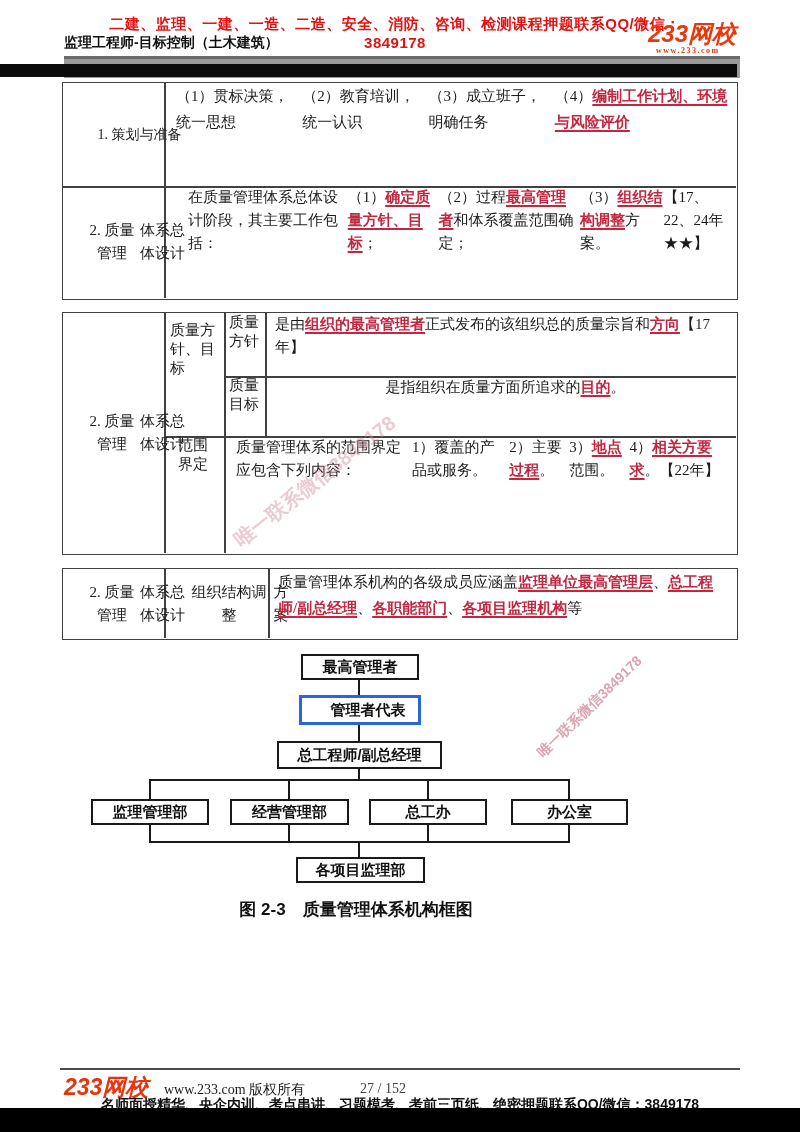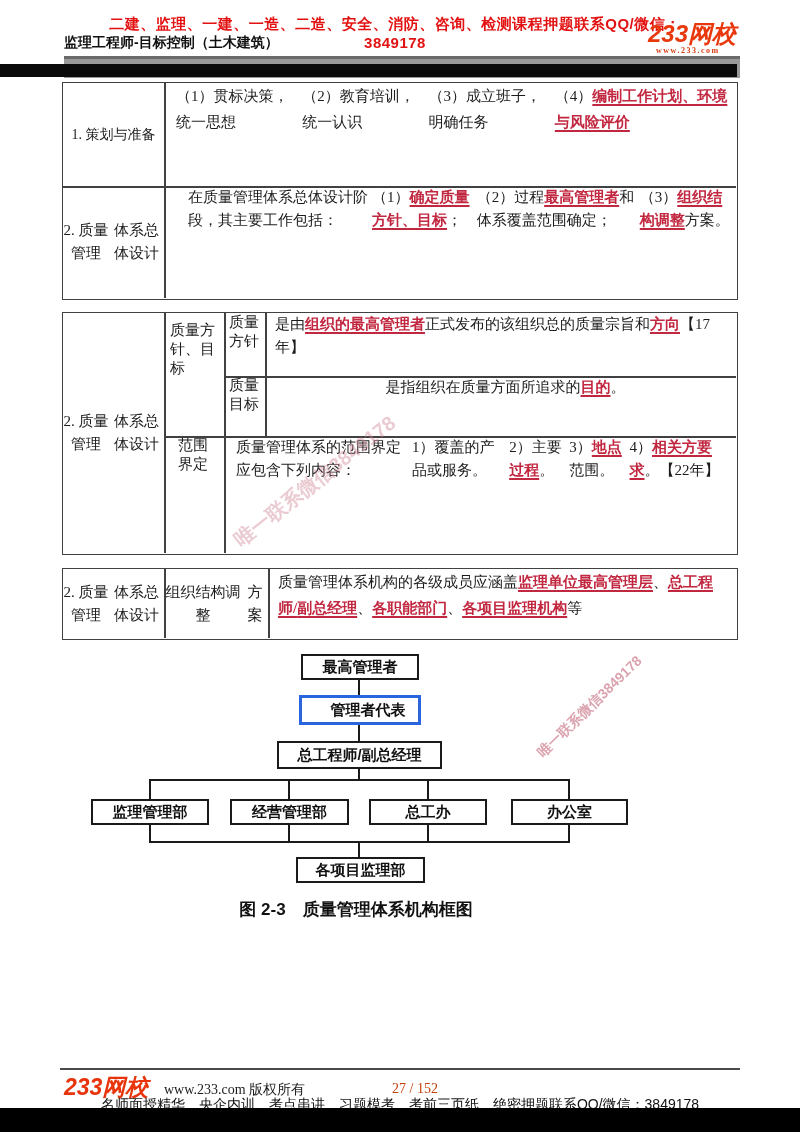--- a/index.html
+++ b/index.html
@@ -14,21 +14,21 @@
   .hdr-logo{top:18px;left:648px;font-style:italic;font-weight:bold;font-size:24px;color:#e8380c;
             font-family:"Liberation Sans","DejaVu Sans",sans-serif;}
   .hdr-logo-sub{top:46px;left:656px;font-size:8px;color:#d43b12;letter-spacing:1.5px;font-weight:bold;}
   .bar-gray{top:56px;left:64px;width:676px;height:22px;background:#9a9a9a;border-top:3px solid #6a6a6a;box-sizing:border-box;}
   .bar-black{top:64px;left:0;width:737px;height:13px;background:#0b0b0b;}
   
   .tbl{border:1.5px solid #414141;background:#fff;box-sizing:border-box;}
   .tv{position:absolute;width:1.5px;background:#414141;}
   .th{position:absolute;height:1.5px;background:#414141;}
   .cell{position:absolute;display:flex;flex-direction:row;justify-content:center;box-sizing:border-box;font-size:15px;}
-  .cell.center{align-items:center;text-align:center;}
+  .cell.center{align-items:center;text-align:center;margin-left:26px;}
   .lh26 .line{line-height:26px;}
   .lh23 .line{line-height:23px;}
   .red-u{color:#c22740;font-weight:bold;text-decoration:underline;text-decoration-color:#c22740;
          text-underline-offset:3px;text-decoration-thickness:1.5px;}
   .nowrap{white-space:nowrap;}
   .w46{width:48px;margin:8px auto;text-align:left;}
   .w32{width:32px;margin:0 auto;text-align:left;}
   .w31{width:31px;margin:0 auto;text-align:left;}
   
   .node{position:absolute;border:2px solid #1a1a1a;background:#fff;display:flex;align-items:center;
@@ -42,22 +42,22 @@
   
   .wm{position:absolute;font-family:"Liberation Sans","DejaVu Sans",sans-serif;font-weight:bold;
       color:#cf8595;white-space:nowrap;pointer-events:none;}
   .wm1{top:468px;left:170px;width:290px;text-align:center;font-size:20px;opacity:.42;transform:rotate(-38deg);}
   .wm2{top:698px;left:500px;width:180px;text-align:center;font-size:14px;opacity:.75;transform:rotate(-44deg);}
   
   .ft-line{top:1068px;left:60px;width:680px;height:2px;background:#4a4a4a;}
   .ft-logo{top:1072px;left:64px;font-style:italic;font-weight:bold;font-size:23px;color:#e8340c;
            font-family:"Liberation Sans","DejaVu Sans",sans-serif;}
   .ft-copy{top:1081px;left:164px;font-size:14px;color:#1c1c1c;}
-  .ft-page{top:1081px;left:360px;width:110px;text-align:center;font-size:14px;color:#c2410c;}
-  .ft-promo{top:1096px;left:0;width:800px;text-align:center;font-weight:normal;font-size:14px;color:#111;
+  .ft-page{top:1081px;left:360px;width:110px;font-size:14px;color:#404040;}
+  .ft-promo{top:1096px;left:0;width:800px;text-align:center;font-weight:bold;font-size:14px;color:#111;
             font-family:"Liberation Sans","DejaVu Sans",sans-serif;z-index:1;}
   .bar-bottom{top:1108px;left:0;width:800px;height:24px;background:#000;z-index:2;}
 </style>
 </head>
 <body>
 
 <div class="page">
 
   <div class="abs hdr-promo">二建、监理、一建、一造、二造、安全、消防、咨询、检测课程押题联系QQ/微信：3849178</div>
   <div class="abs hdr-title">监理工程师-目标控制（土木建筑）</div>
@@ -78,20 +78,21 @@
       </div>
     <div class="cell center lh23" style="left:0;top:103px;width:101px;height:112px;">
         <div class="line"><span>2.  质量管理</span></div>
         <div class="line"><span>体系总体设计</span></div>
       </div>
     <div class="cell lh23" style="left:101px;top:103px;width:572px;height:112px;padding-left:24px;">
         <div class="line"><span>在质量管理体系总体设计阶段，其主要工作包括：</span></div>
         <div class="line"><span>（1）</span><span class="red-u">确定质量方针、目标</span><span>；</span></div>
         <div class="line"><span>（2）过程</span><span class="red-u">最高管理者</span><span>和体系覆盖范围确定；</span></div>
         <div class="line"><span>（3）</span><span class="red-u">组织结构调整</span><span>方案。</span></div>
+        <div class="line"><span>【17、22、24年★★】</span></div>
       </div>
   </div>
 
   <div class="abs tbl" style="left:62px;top:312px;width:676px;height:243px;">
     <div class="tv" style="left:101px;top:0;height:240px;"></div>
     <div class="tv" style="left:161px;top:0;height:240px;"></div>
     <div class="tv" style="left:202px;top:0;height:123px;"></div>
     <div class="th" style="left:161px;top:63px;width:512px;"></div>
     <div class="th" style="left:101px;top:123px;width:572px;"></div>
     <div class="cell center lh23" style="left:0;top:0;width:101px;height:240px;">

